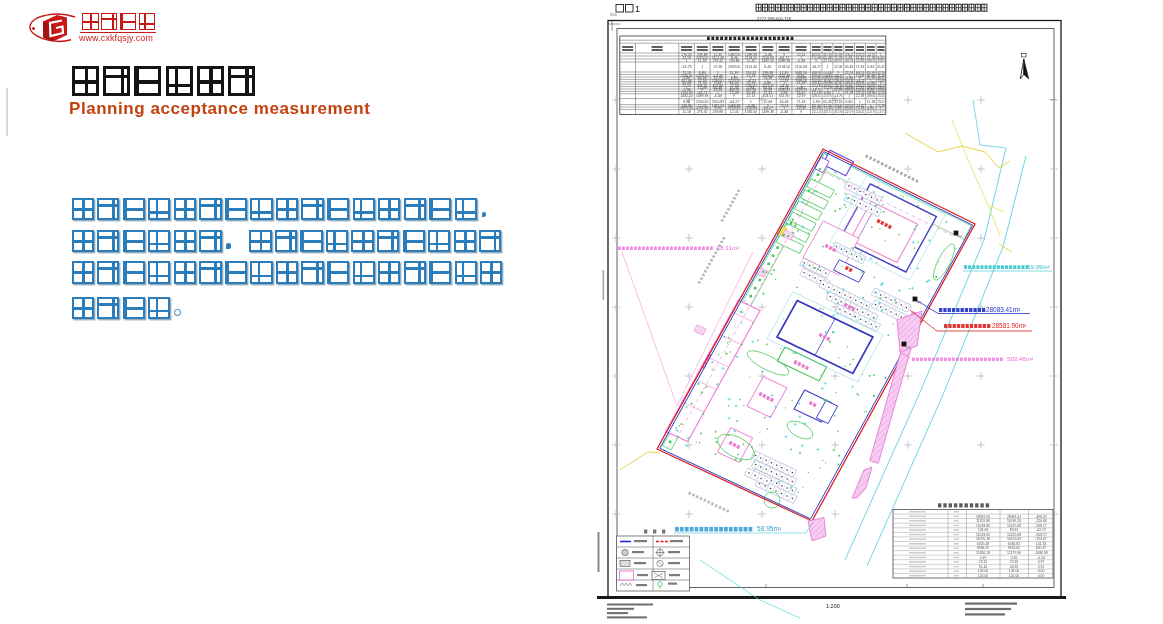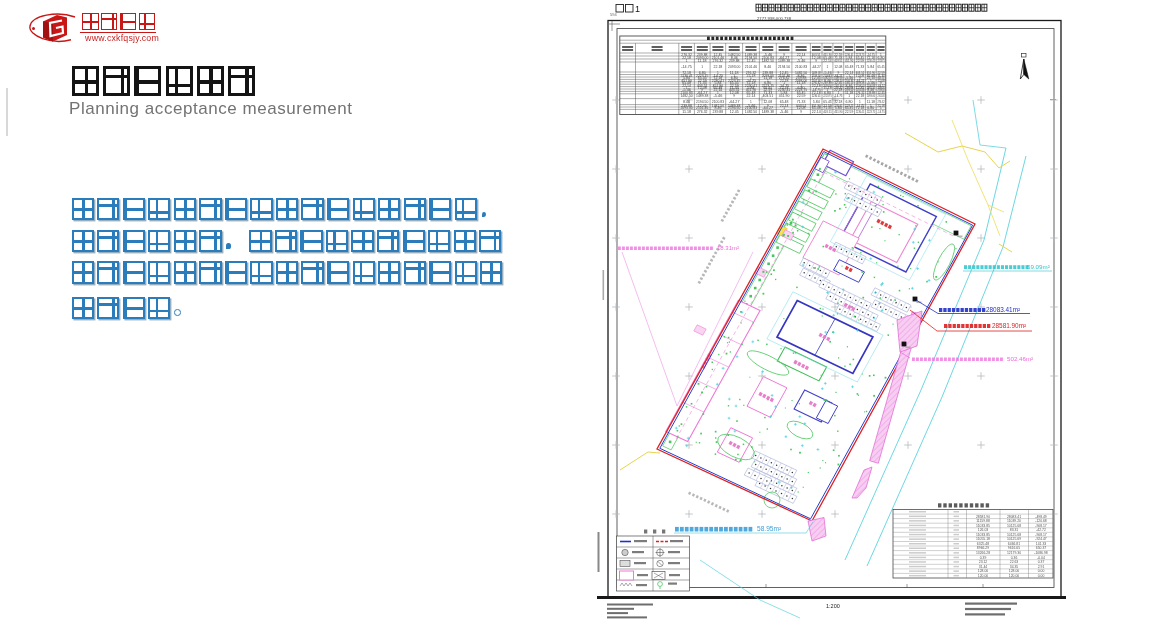--- a/index.html
+++ b/index.html
@@ -36,27 +36,27 @@
 <path d="M19,15.5 L33,9 L43,11.5 L43,29 L29,35.5 L19,31.5 Z" fill="#c81717"></path>
 <path d="M29,16.5 L29,35.5 L19,31.5 L19,15.5 Z" fill="#a31111"></path>
 <path d="M38,14.5 L26,17 L26.5,30 L39,27 L38.5,20.5 L32,22" fill="none" stroke="#fff" stroke-width="2.2"></path>
 </svg>
 </div>
 
 <div style="position:absolute;left:81px;top:11px;width:90px;color:#c81717;font-size:19px;font-weight:bold;"><i class="c "></i><i class="c v2"></i><i class="c v3"></i><i class="c v4"></i></div>
 
 <div style="position:absolute;left:80px;top:31.5px;width:76px;height:1.6px;background:#c81717;"></div>
 
-<div style="position:absolute;left:79px;top:33px;width:80px;color:#cc2020;font-size:8.8px;letter-spacing:0.2px;text-align:right;">www.cxkfqsjy.com</div>
+<div style="position:absolute;left:79px;top:33px;width:80px;color:#cc2020;font-size:8.8px;letter-spacing:0.2px;">www.cxkfqsjy.com</div>
 
 <div style="position:absolute;left:6px;top:88px;width:2px;height:48px;background:#d8d8d8;"></div>
 
 <div id="ttl" style="position:absolute;left:70px;top:63px;color:#141414;font-size:31.5px;"><i class="c "></i><i class="c v2"></i><i class="c v3"></i><i class="c v4"></i><i class="c "></i><i class="c v2"></i></div>
 
-<div style="position:absolute;left:69px;top:99px;color:#737373;font-size:17px;letter-spacing:0.55px;">Planning acceptance measurement</div>
+<div style="position:absolute;left:69px;top:99px;color:#c2410c;font-size:17px;letter-spacing:0.55px;font-weight:bold;">Planning acceptance measurement</div>
 
 <div id="para" style="position:absolute;left:70px;top:194px;width:480px;color:#2a7cba;font-size:25.8px;line-height:31.6px;">
 
 <div><i class="c "></i><i class="c v2"></i><i class="c v3"></i><i class="c v4"></i><i class="c "></i><i class="c v2"></i><i class="c v3"></i><i class="c v4"></i><i class="c "></i><i class="c v2"></i><i class="c v3"></i><i class="c v4"></i><i class="c "></i><i class="c v2"></i><i class="c v3"></i><i class="c v4"></i><i class="comma"></i></div>
 
 <div><i class="c "></i><i class="c v2"></i><i class="c v3"></i><i class="c v4"></i><i class="c "></i><i class="c v2"></i><i class="comma"></i><i class="c "></i><i class="c v2"></i><i class="c v3"></i><i class="c v4"></i><i class="c "></i><i class="c v2"></i><i class="c v3"></i><i class="c v4"></i><i class="c "></i><i class="c v2"></i></div>
 
 <div><i class="c "></i><i class="c v2"></i><i class="c v3"></i><i class="c v4"></i><i class="c "></i><i class="c v2"></i><i class="c v3"></i><i class="c v4"></i><i class="c "></i><i class="c v2"></i><i class="c v3"></i><i class="c v4"></i><i class="c "></i><i class="c v2"></i><i class="c v3"></i><i class="c v4"></i><i class="c "></i></div>
 
 <div style="margin-top:4px;"><i class="c "></i><i class="c v2"></i><i class="c v3"></i><i class="c v4"></i><i class="stop"></i></div>

